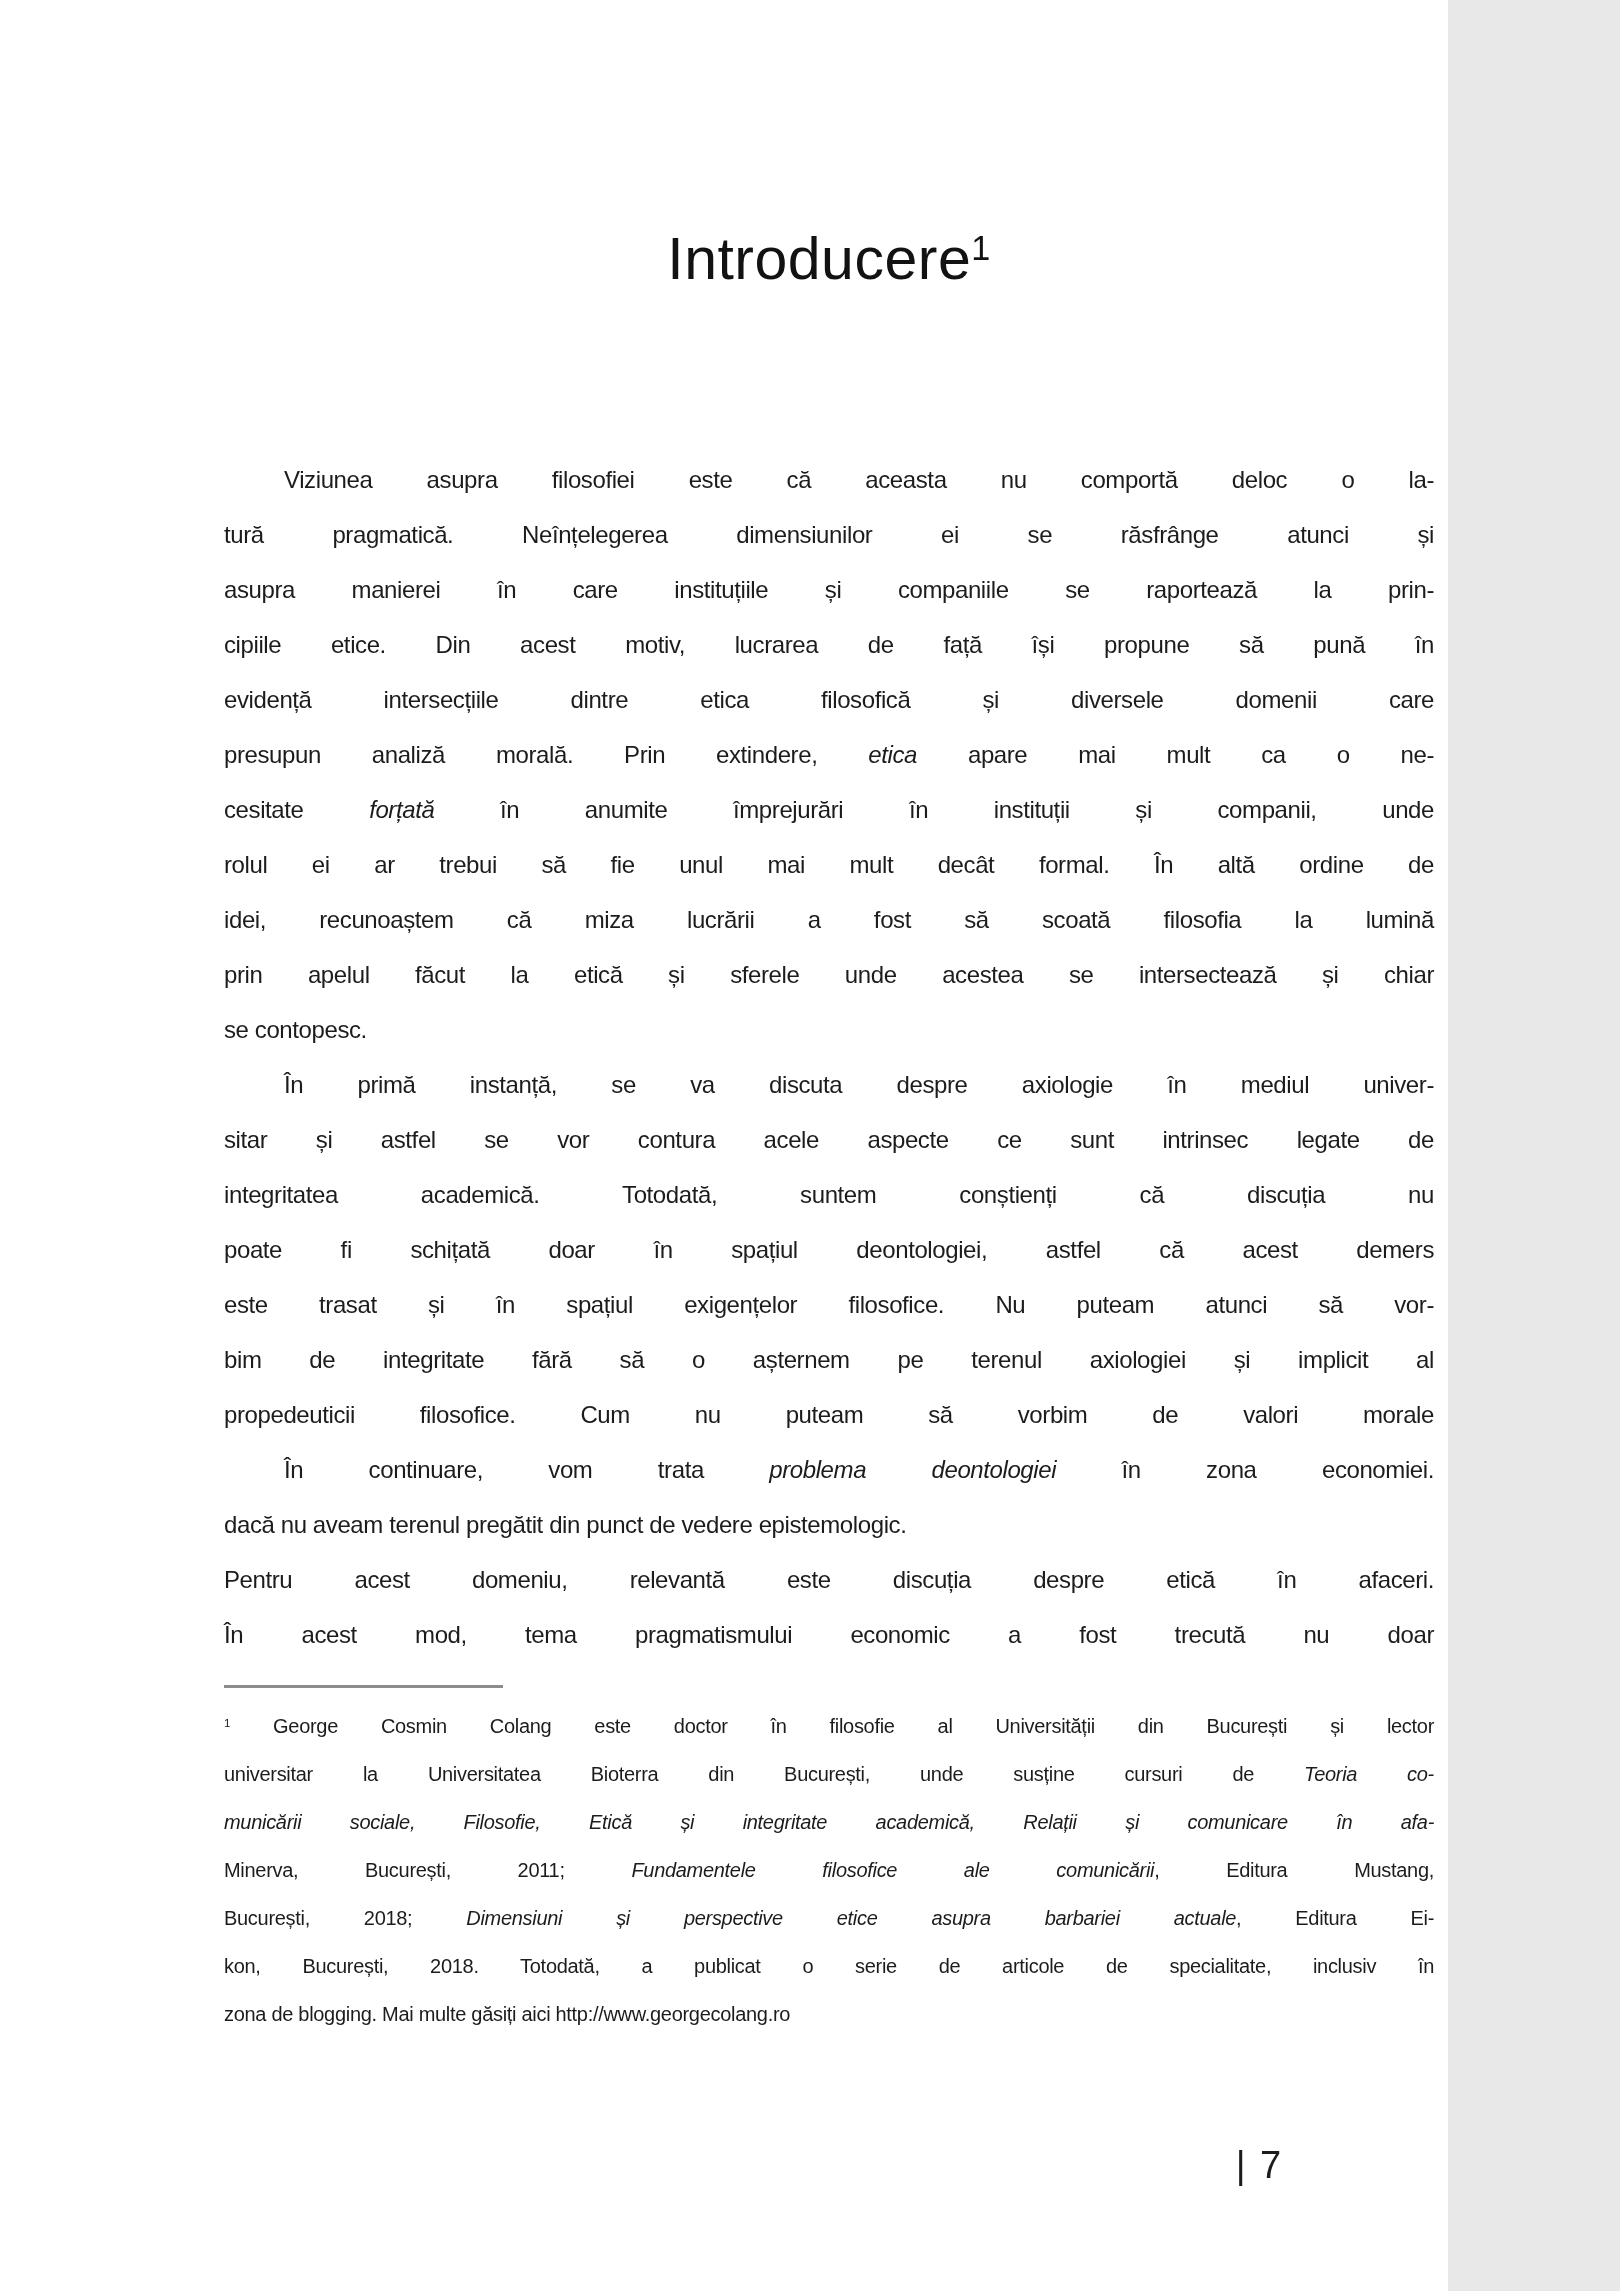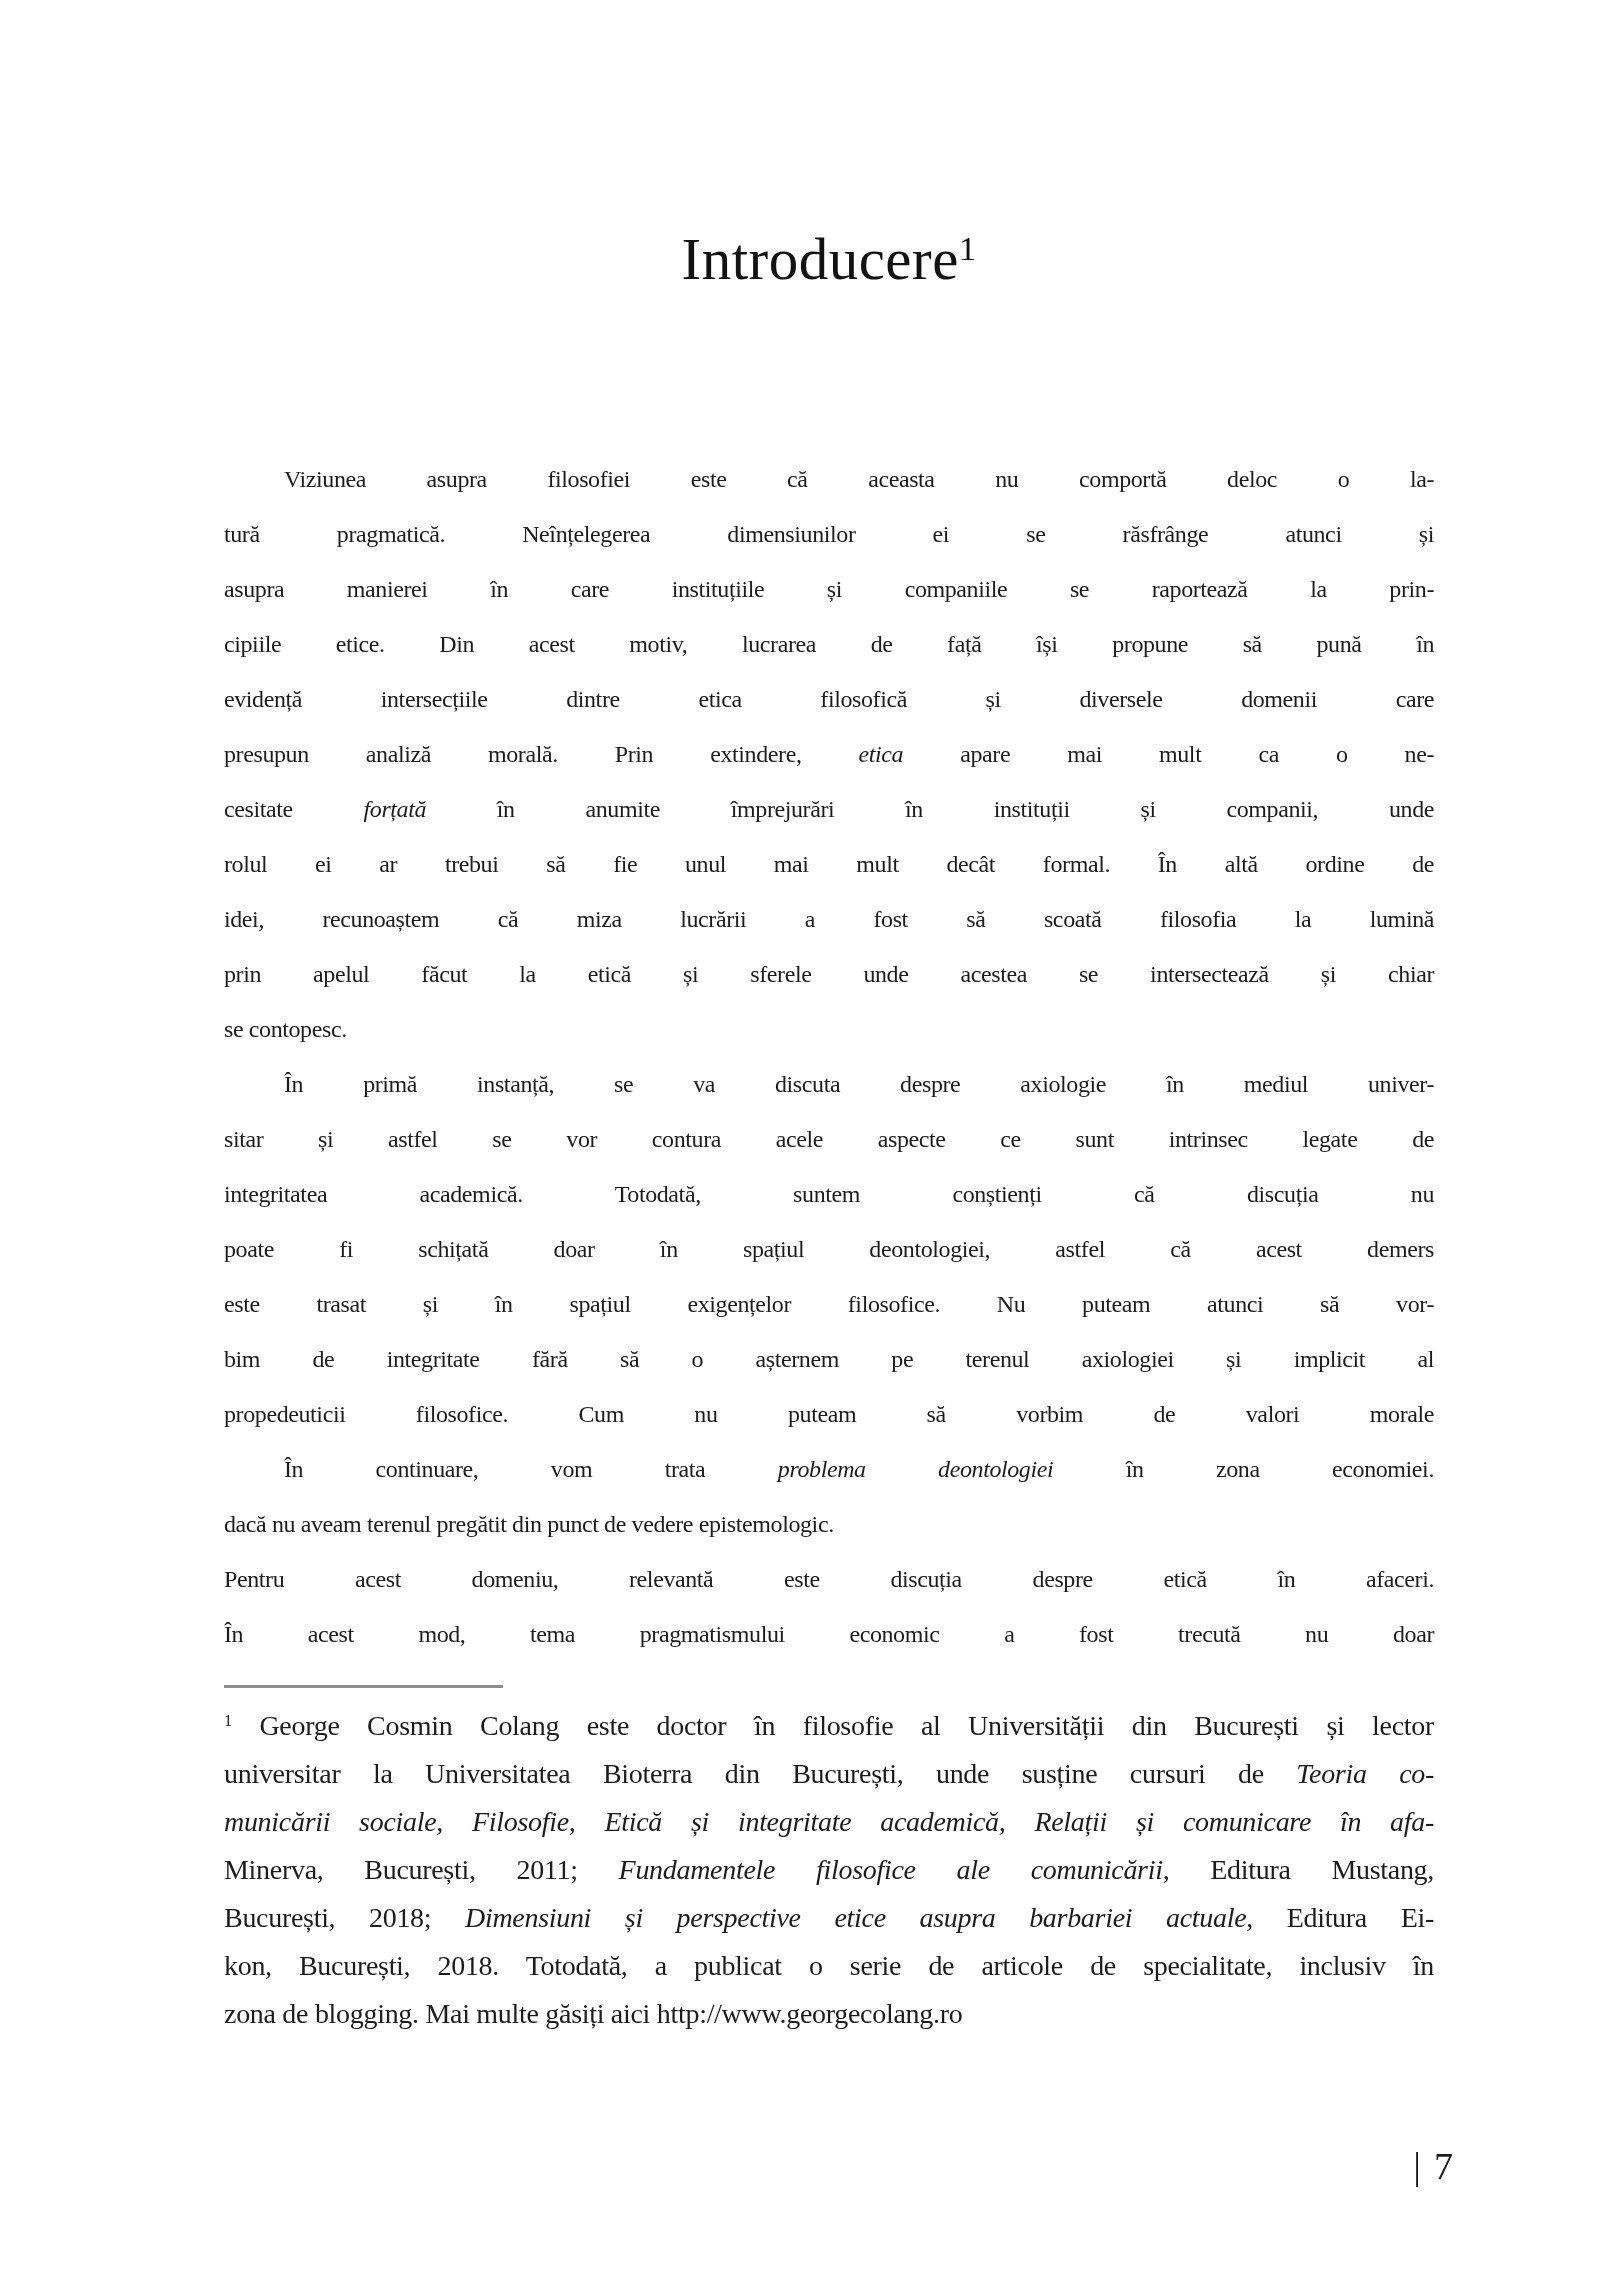--- a/index.html
+++ b/index.html
@@ -1,21 +1,21 @@
 <!DOCTYPE html>
 <html style="font-size:15px"><head>
 <meta charset="utf-8">
 <style>
   html, body { margin: 0; padding: 0; background: #e8e8e8; }
   .page {
     position: relative;
-    width: 1620px;
+    width: 1448px;
     height: 2291px;
     background: #ffffff;
-    font-family: Liberation Serif, serif;
+    font-family: Liberation Sans, sans-serif;
     color: #1c1c1c;
     overflow: hidden;
   }
   .title {
     position: absolute;
     top: 225px;
     left: 224px;
     width: 1210px;
     margin: 0;
     font-size: 59px;
@@ -36,21 +36,21 @@
   .body-text .line {
     line-height: 55px;
     height: 55px;
     text-align: justify;
   }
   .footnote {
     position: absolute;
     top: 1702px;
     left: 224px;
     width: 1210px;
-    font-size: 28px;
+    font-size: 20px;
     letter-spacing: -0.3px;
   }
   .footnote .line {
     line-height: 48px;
     height: 48px;
     text-align: justify;
   }
   .line.just { text-align-last: justify; }
   .line.flush { text-align: center; text-align-last: left; }
   .line.indent { text-indent: 60px; }

